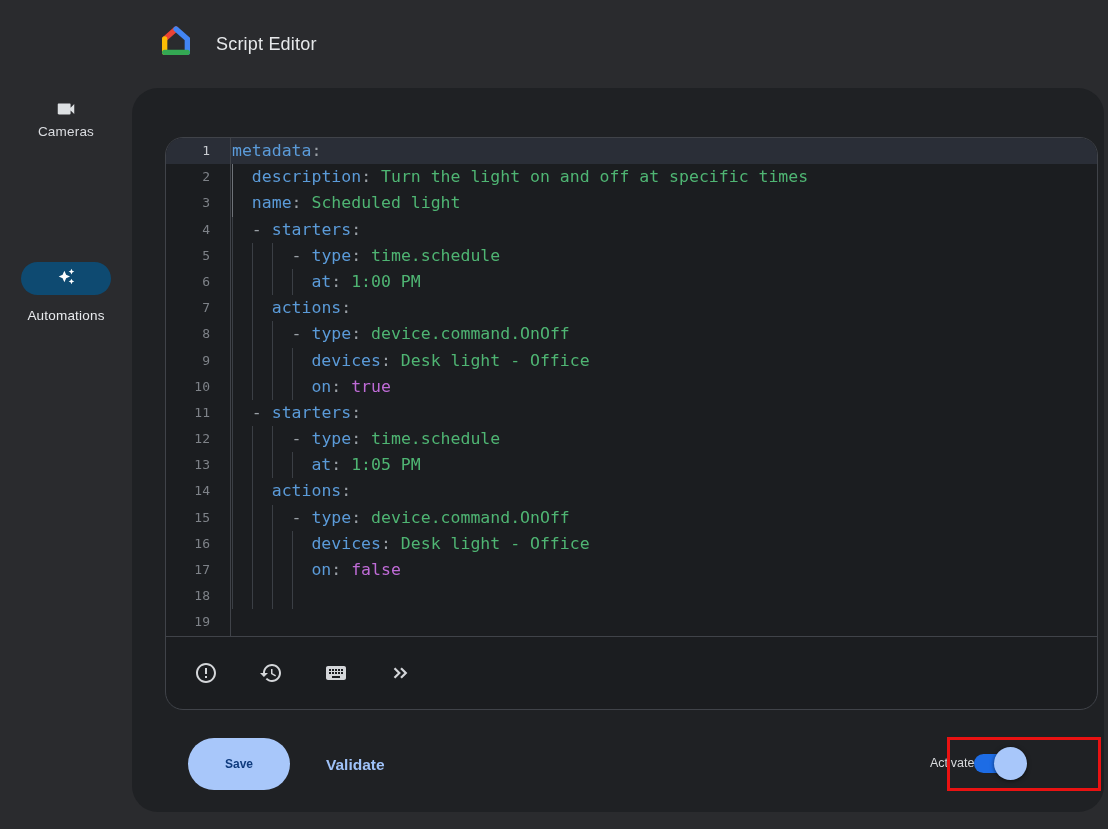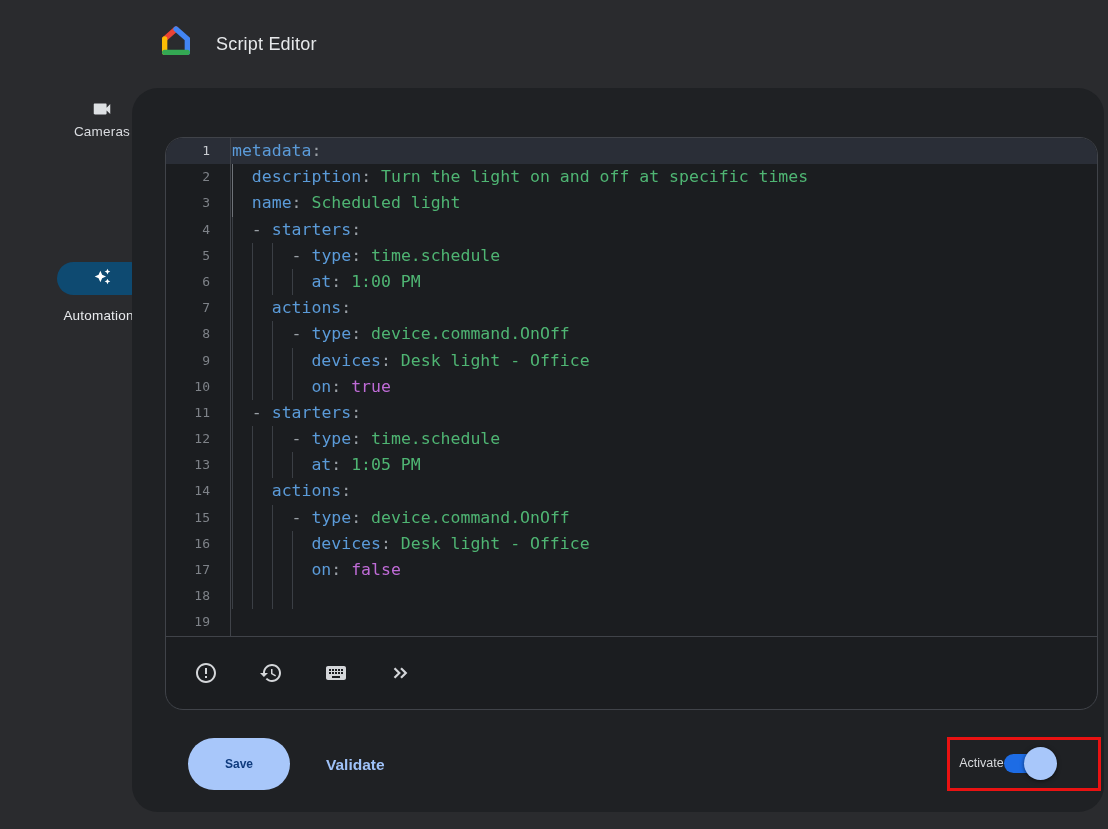--- a/index.html
+++ b/index.html
@@ -8,21 +8,21 @@
        background:var(--page-bg);font-family:"Liberation Sans",sans-serif;}
 
   
   .header{position:absolute;left:0;top:0;width:1108px;height:88px;display:flex;align-items:center;}
   .logo{position:absolute;left:160px;top:25px;width:32px;height:32px;}
   .app-title{position:absolute;left:216px;top:0;height:88px;display:flex;align-items:center;
              font-size:18px;color:#e6e8ea;letter-spacing:.2px;}
 
   
   .sidebar{position:absolute;left:0;top:88px;width:132px;}
-  .side-item{position:absolute;width:132px;text-align:center;cursor:pointer;margin-left:36px;}
+  .side-item{position:absolute;width:132px;text-align:center;cursor:pointer;}
   .side-item .ico{display:inline-block;color:#dde0e3;}
   .side-label{font-size:13.5px;color:#dadce0;letter-spacing:.2px;}
   .pill{position:absolute;left:21px;top:87px;width:90px;height:33px;border-radius:17px;
         background:var(--pill-blue);display:flex;align-items:center;justify-content:center;}
 
   
   .panel{position:absolute;left:132px;top:88px;width:972px;height:724px;
          border-radius:26px;background:var(--panel-bg);}
 
   
@@ -51,21 +51,21 @@
   .tool-btn{width:24px;height:24px;color:#d4d6d9;background:none;border:none;padding:0;cursor:pointer;}
   .tool-btn svg{display:block;}
 
   
   .save-btn{position:absolute;left:188px;top:738px;width:102px;height:52px;border:none;cursor:pointer;
             border-radius:26px;background:var(--save-bg);color:var(--save-text);
             font-family:Liberation Sans, sans-serif;font-size:12px;font-weight:700;}
   .validate-btn{position:absolute;left:320px;top:752px;height:26px;border:none;background:none;cursor:pointer;
             color:var(--link-blue);font-family:"Liberation Sans",sans-serif;font-size:15.5px;font-weight:700;}
   .activate-wrap{position:absolute;left:930px;top:737px;width:171px;height:52px;
-            display:flex;align-items:center;justify-content:center;padding-right:16px;}
+            display:flex;align-items:center;justify-content:flex-start;padding-right:16px;}
   .activate-label{font-size:12.5px;color:#d8dadd;}
   .toggle{position:relative;width:52px;height:19px;border-radius:10px;background:var(--toggle-track);cursor:pointer;}
   .knob{position:absolute;right:-1px;top:-7px;width:33px;height:33px;border-radius:50%;
         background:var(--toggle-knob);box-shadow:0 1px 4px rgba(0,0,0,.55);}
   .annotation-rect{position:absolute;left:947px;top:737px;width:154px;height:54px;
         border:3px solid var(--annotation-red);z-index:10;pointer-events:none;}
 </style>
 </head>
 <body>
 

